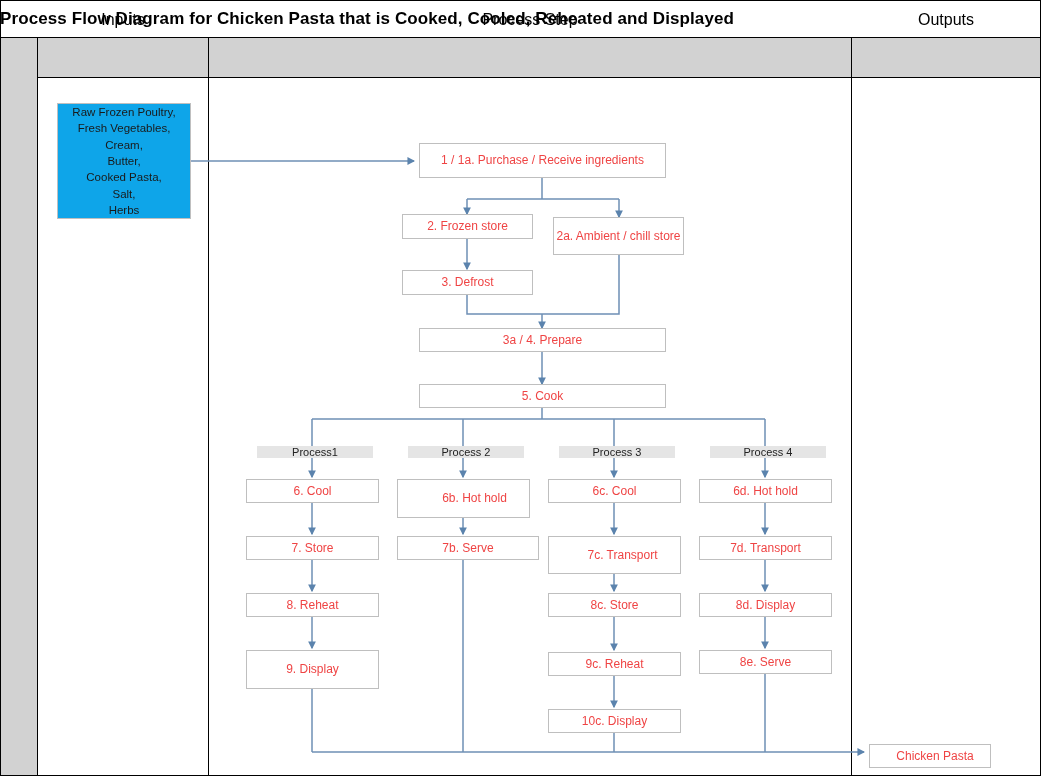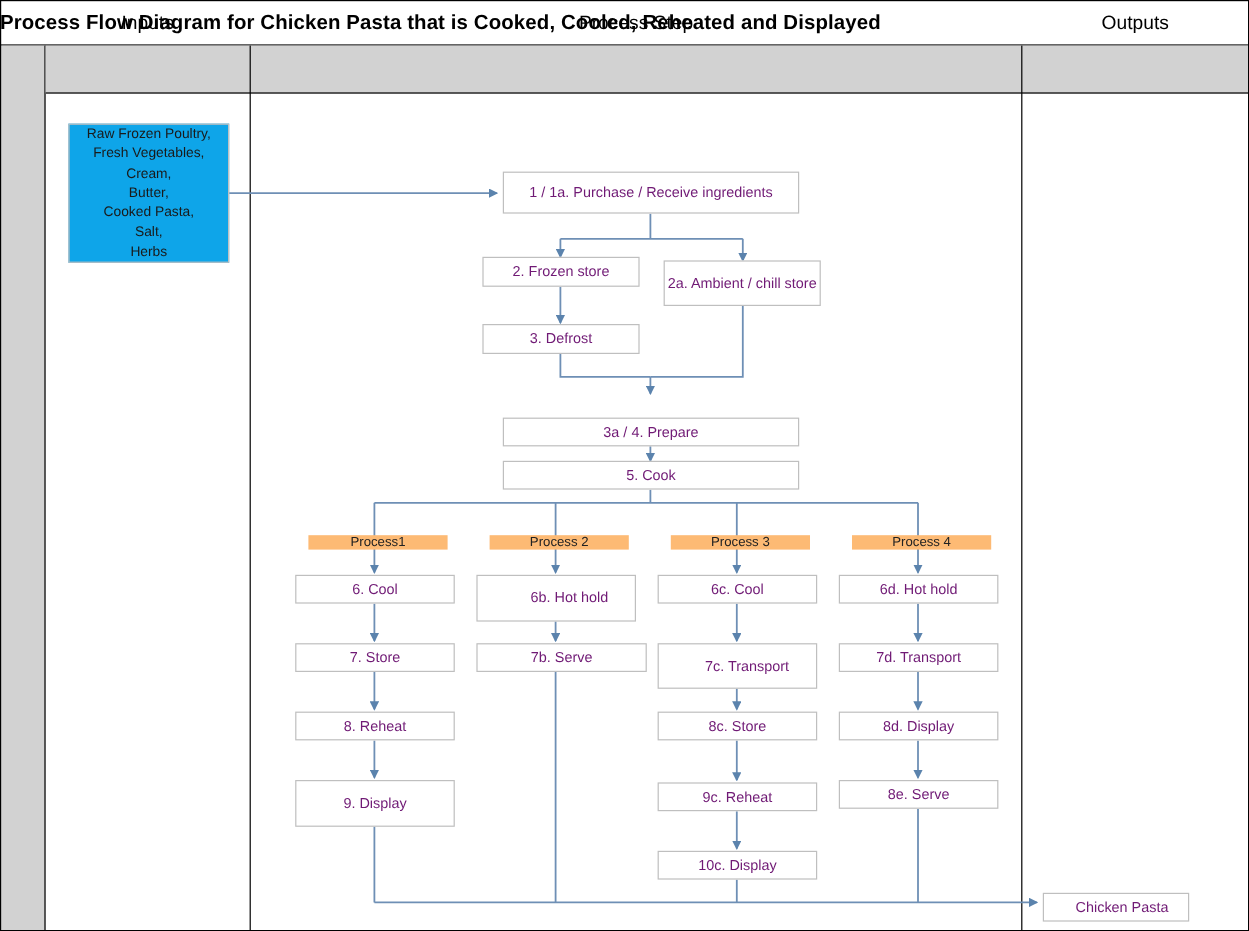--- a/index.html
+++ b/index.html
@@ -103,21 +103,21 @@
   
   .fbox {
     position: absolute;
     box-sizing: border-box;
     background: #ffffff;
     border: 1px solid #bfbfbf;
     display: flex;
     align-items: center;
     justify-content: center;
     font-size: 12px;
-    color: #701a75;
+    color: #ef4444;
     text-align: center;
     line-height: 1.25;
     z-index: 4;
   }
   .ibox {
     position: absolute;
     box-sizing: border-box;
     background: #0ea5e9;
     border: 1px solid #bfbfbf;
     display: flex;
@@ -132,21 +132,21 @@
   }
 
   
   .branch-label {
     position: absolute;
     font-size: 11px;
     color: #222222;
     text-align: center;
     white-space: nowrap;
     z-index: 5;
-    background: #fdba74;
+    background: #e5e5e5;
     padding: 0 3px;
   }
 
   
   #connectors {
     position: absolute;
     left: 0; top: 0;
     width: 1041px;
     height: 776px;
     z-index: 2;
@@ -237,21 +237,21 @@
   </div>
 
   <div class="fbox" style="left:419px; top:143px; width:247px; height:35px;">1 / 1a. Purchase / Receive ingredients</div>
 
   <div class="fbox" style="left:402px; top:214px; width:131px; height:25px;">2. Frozen store</div>
 
   <div class="fbox" style="left:553px; top:217px; width:131px; height:38px;">2a. Ambient / chill store</div>
 
   <div class="fbox" style="left:402px; top:270px; width:131px; height:25px;">3. Defrost</div>
 
-  <div class="fbox" style="left:419px; top:328px; width:247px; height:24px;margin-top:20px;">3a / 4. Prepare</div>
+  <div class="fbox" style="left:419px; top:328px; width:247px; height:24px;">3a / 4. Prepare</div>
 
   <div class="fbox" style="left:419px; top:384px; width:247px; height:24px;">5. Cook</div>
 
   <div class="branch-label" style="left:257px; top:446px; width:110px;">Process1</div>
   <div class="branch-label" style="left:408px; top:446px; width:110px;">Process 2</div>
   <div class="branch-label" style="left:559px; top:446px; width:110px;">Process 3</div>
   <div class="branch-label" style="left:710px; top:446px; width:110px;">Process 4</div>
 
   <div class="fbox" style="left:246px; top:479px; width:133px; height:24px;">6. Cool</div>
   <div class="fbox" style="left:246px; top:536px; width:133px; height:24px;text-align:center;">7. Store</div>

